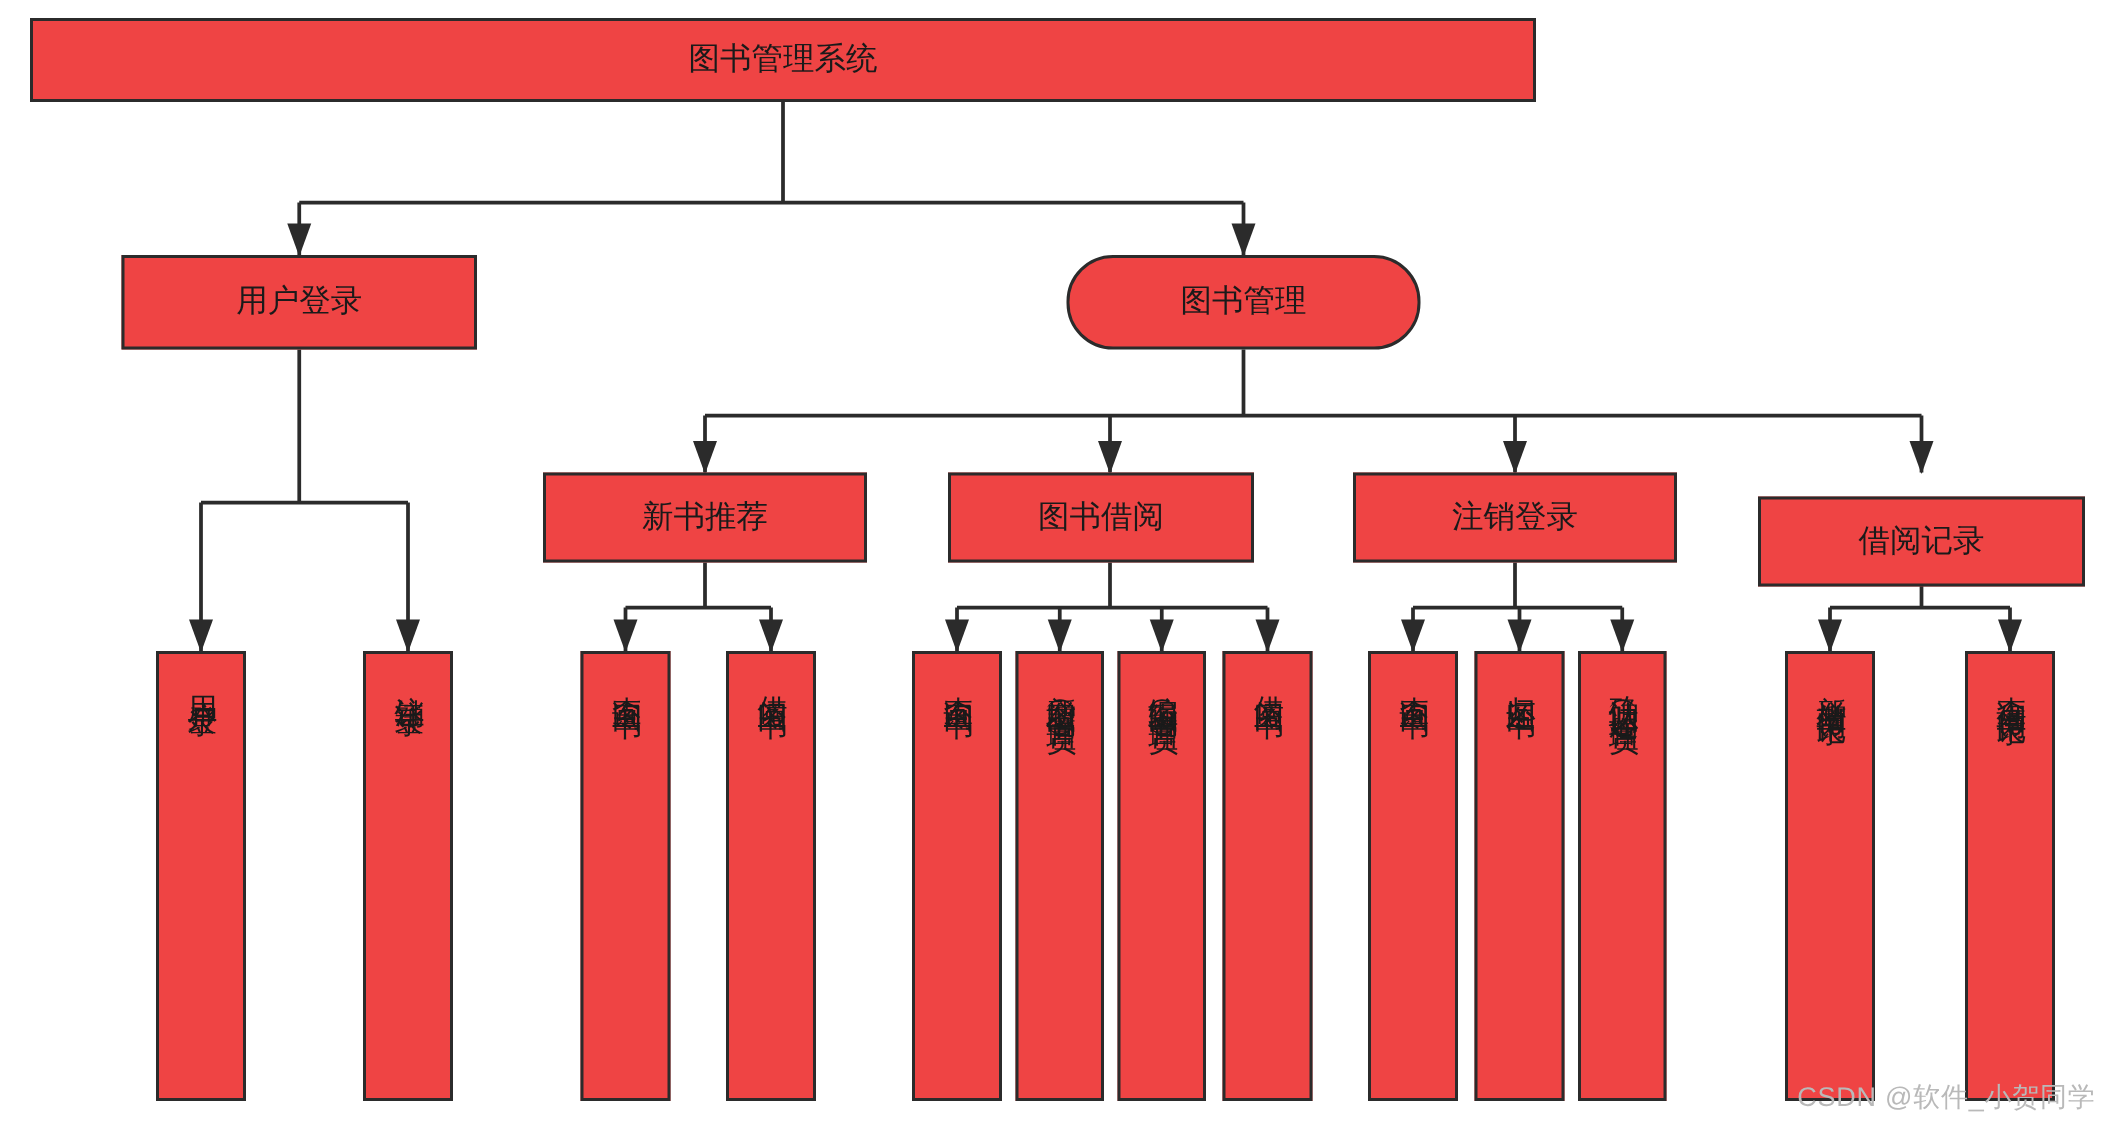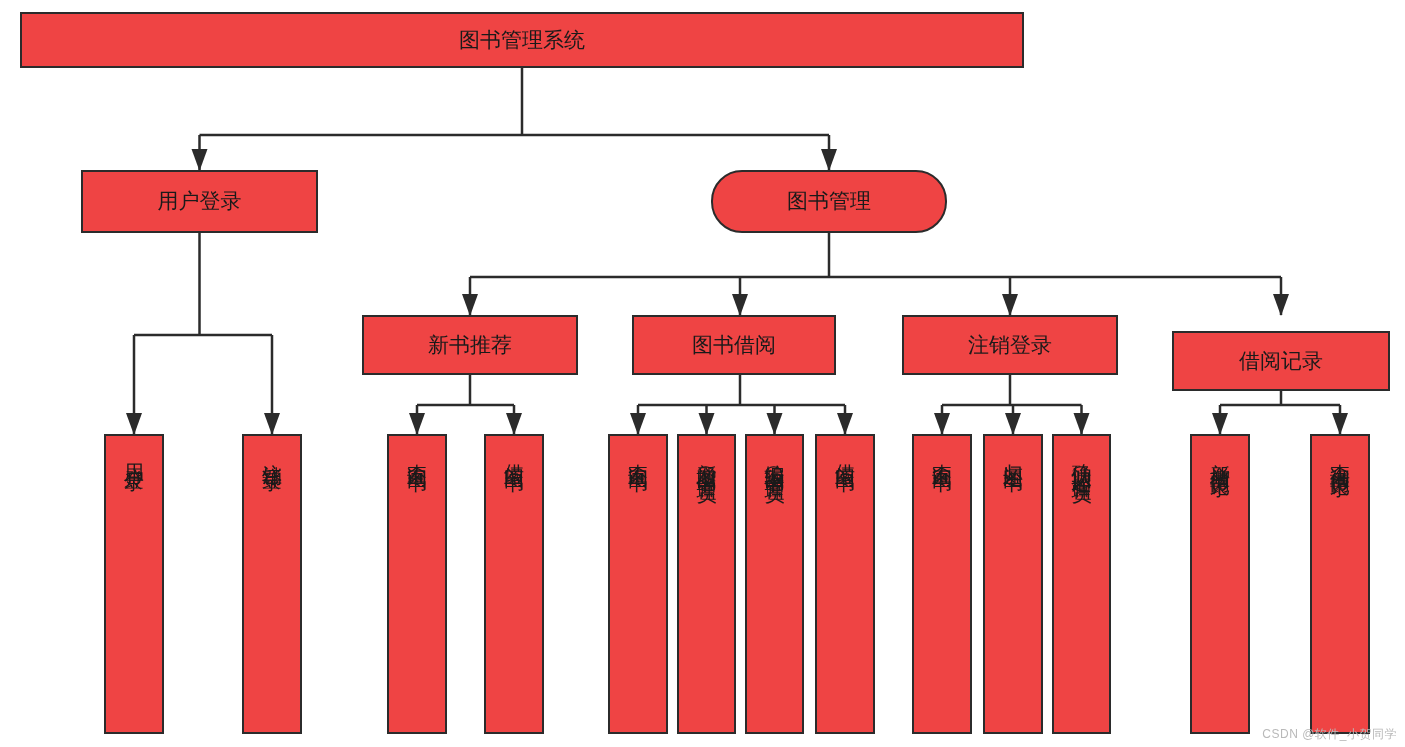--- a/index.html
+++ b/index.html
@@ -50,21 +50,21 @@
     writing-mode: vertical-rl;
     text-orientation: upright;
     letter-spacing: 3px;
     white-space: nowrap;
     display: block;
   }
   .watermark {
     position: absolute;
     right: 8px;
     bottom: 4px;
-    font-size: 12px;
+    font-size: 18px;
     color: #b9b9b9;
     white-space: nowrap;
     letter-spacing: 0.5px;
   }
 </style>
 </head>
 <body>
 
 <div id="canvas">
 

